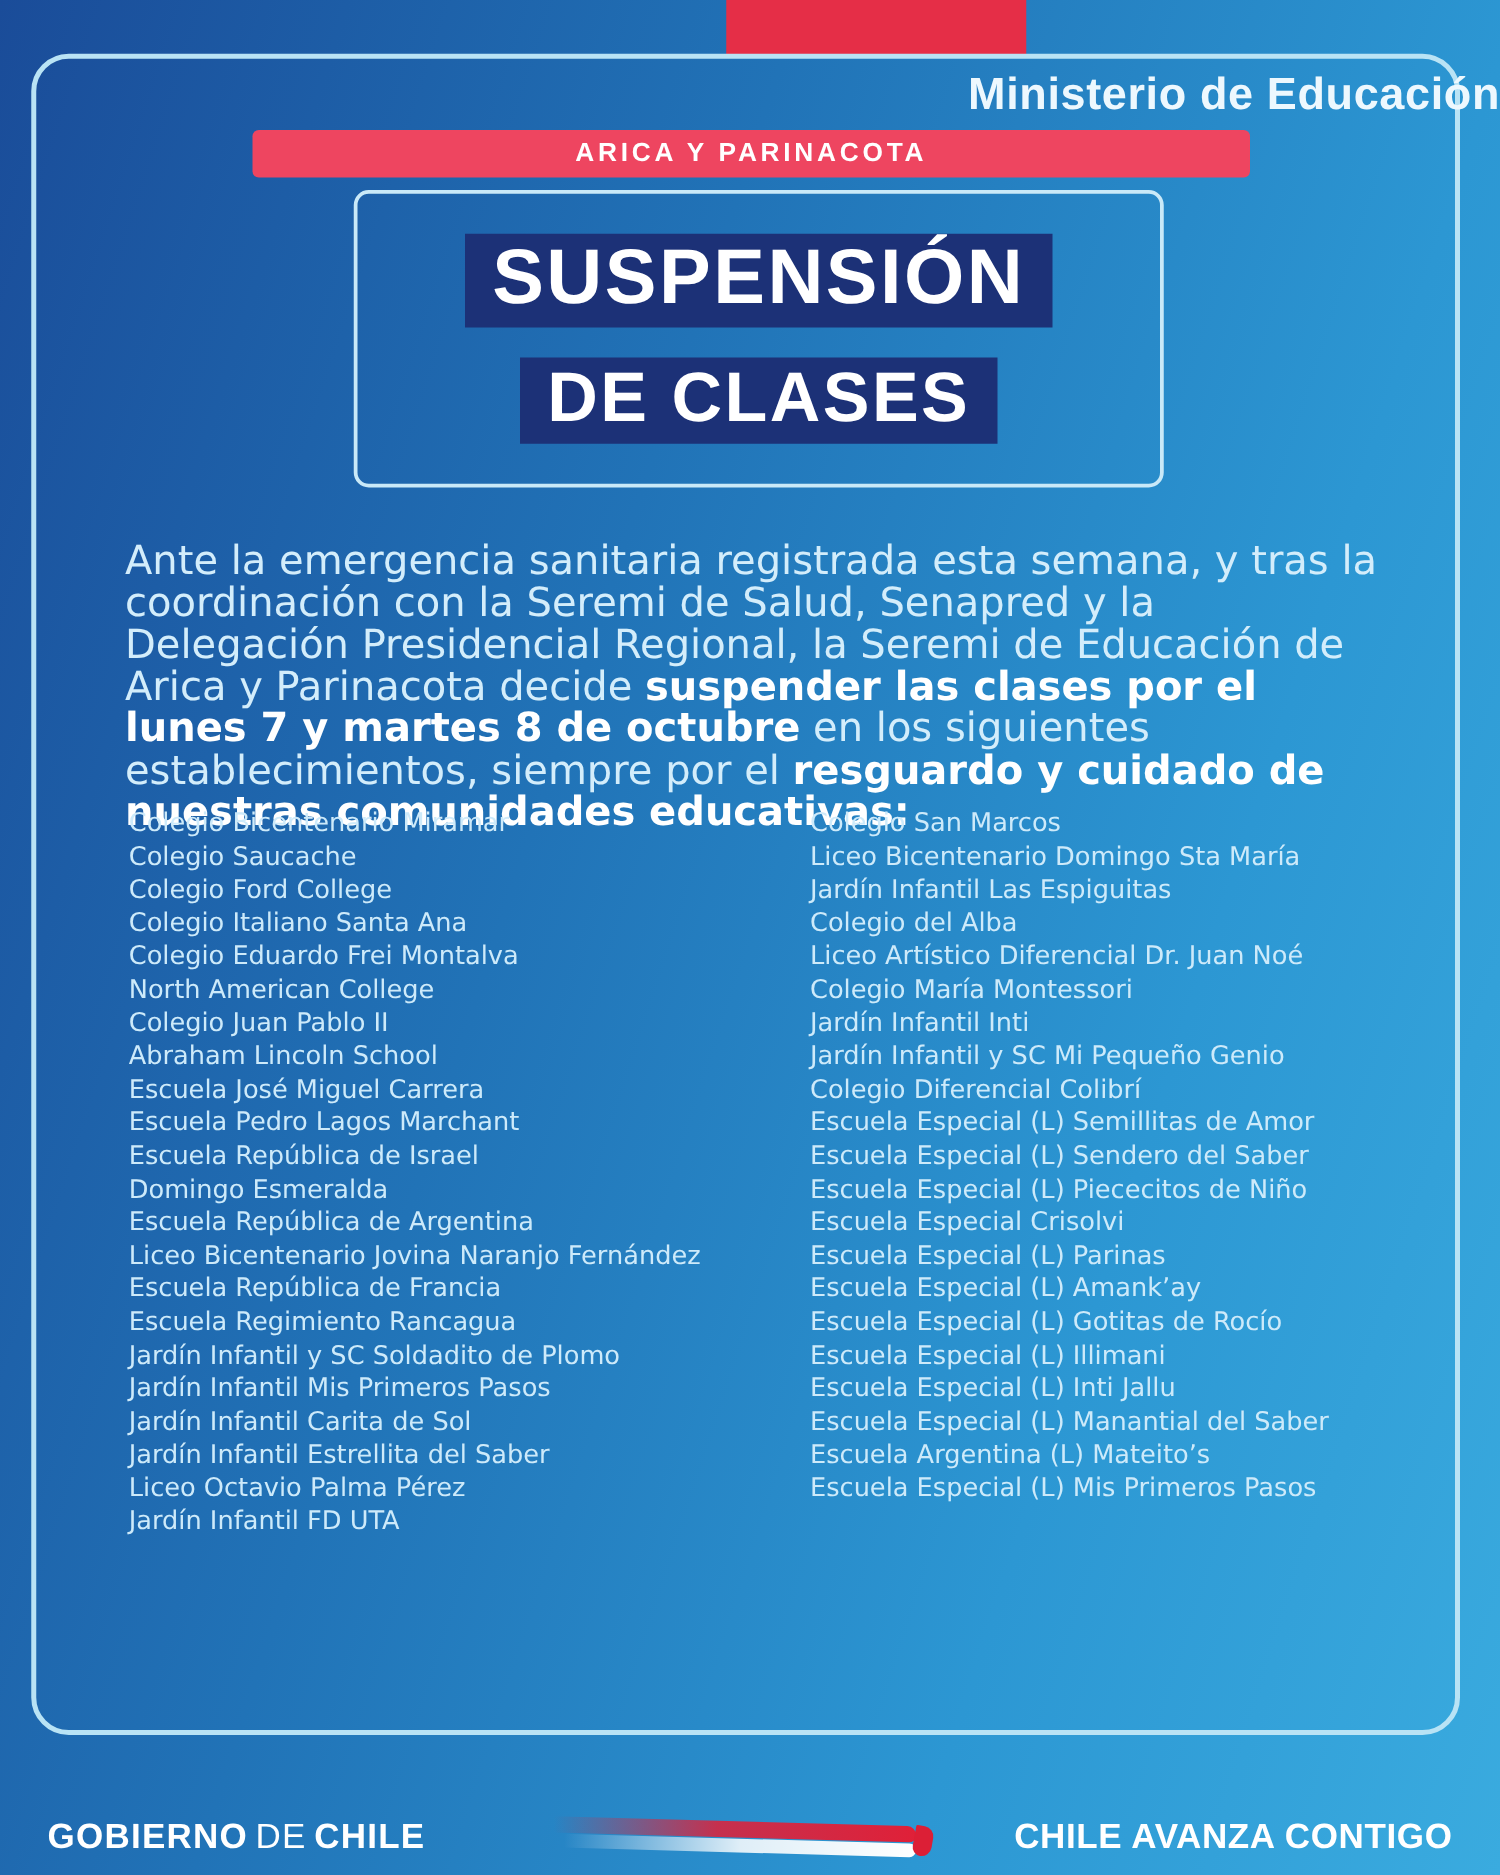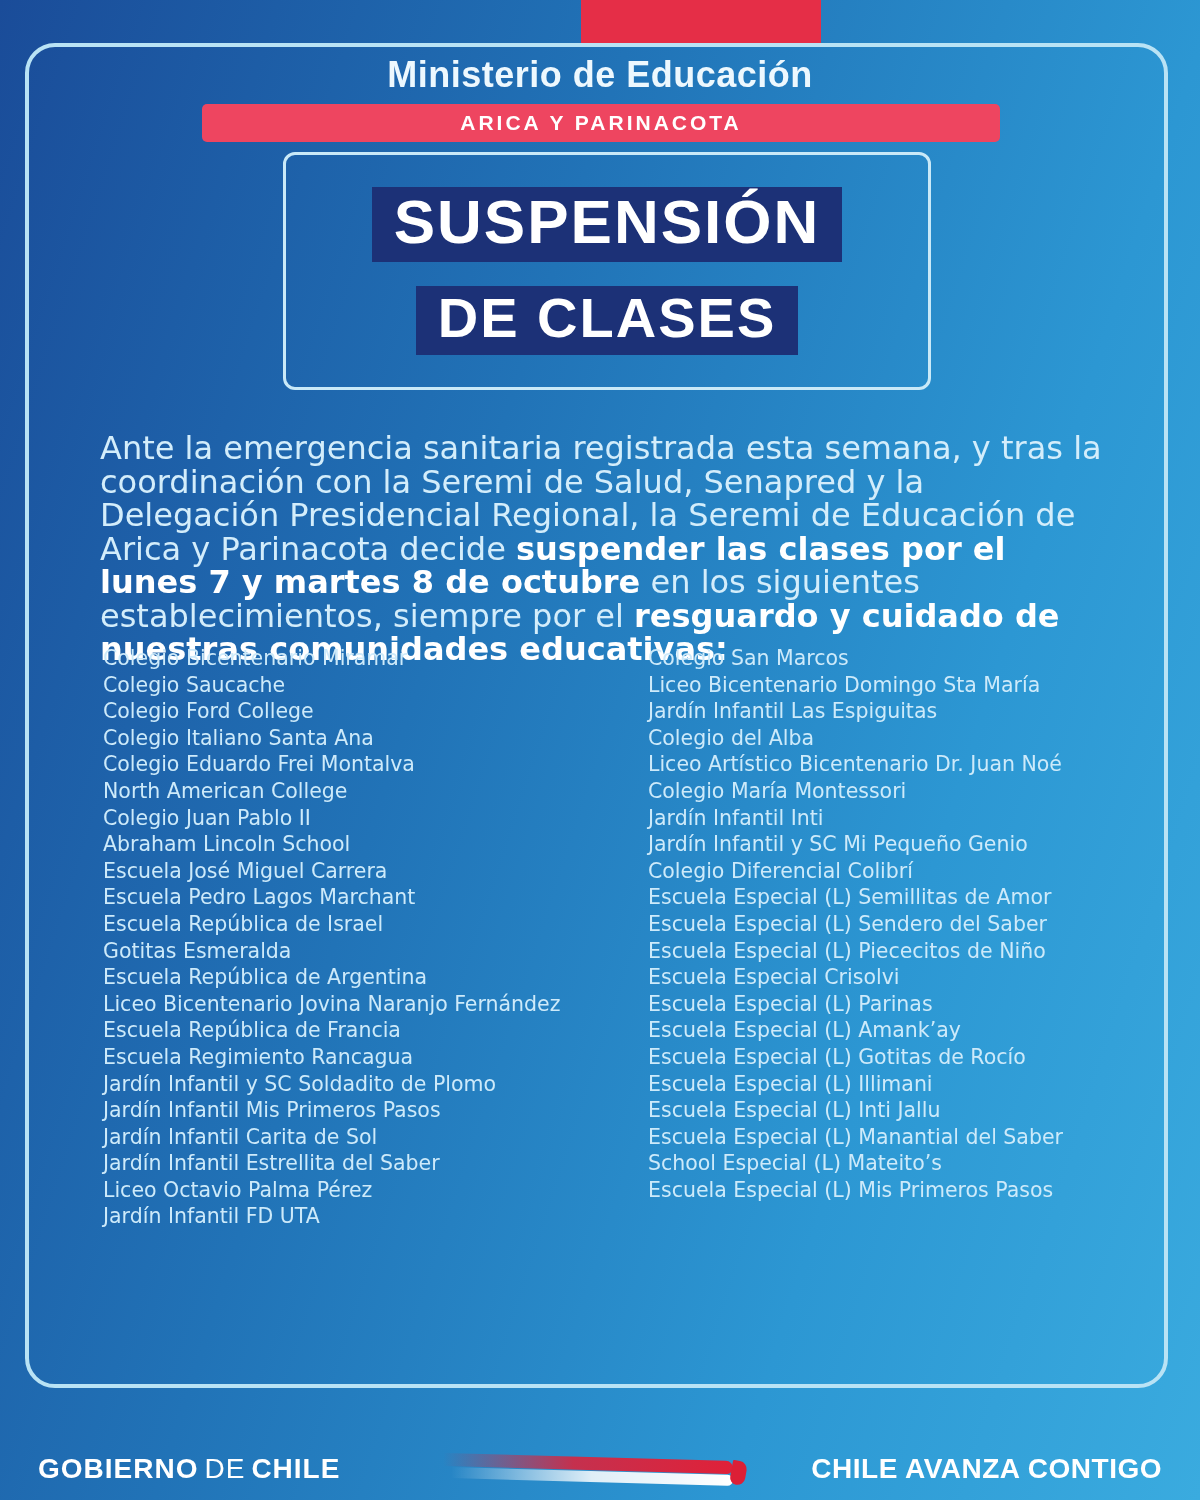--- a/index.html
+++ b/index.html
@@ -15,21 +15,21 @@
     position:absolute; left:581px; top:0; width:240px; height:46px;
     background:#e52e47;
   }
   .main-border {
     position:absolute; left:25px; top:43px; width:1143px; height:1345px;
     border:4px solid #b9e3f5; border-radius:30px;
     pointer-events:none;
   }
   .ministry {
     position:absolute; left:0; top:54px; width:100%;
-    text-align:center; color:#edf8fe;
+    text-align:right; color:#edf8fe;
     font-size:36px; font-weight:700; letter-spacing:0.5px;
   }
   .region-banner {
     position:absolute; left:202px; top:104px; width:798px; height:38px;
     background:#ee4560; border-radius:5px;
     display:flex; align-items:center; justify-content:center;
   }
   .region-banner span {
     color:#ffffff; font-size:21px; font-weight:700; letter-spacing:3px;
   }
@@ -118,53 +118,53 @@
         <li>Colegio Saucache</li>
         <li>Colegio Ford College</li>
         <li>Colegio Italiano Santa Ana</li>
         <li>Colegio Eduardo Frei Montalva</li>
         <li>North American College</li>
         <li>Colegio Juan Pablo II</li>
         <li>Abraham Lincoln School</li>
         <li>Escuela José Miguel Carrera</li>
         <li>Escuela Pedro Lagos Marchant</li>
         <li>Escuela República de Israel</li>
-        <li>Gotitas Esmeralda</li>
+        <li>Domingo Esmeralda</li>
         <li>Escuela República de Argentina</li>
         <li>Liceo Bicentenario Jovina Naranjo Fernández</li>
         <li>Escuela República de Francia</li>
         <li>Escuela Regimiento Rancagua</li>
         <li>Jardín Infantil y SC Soldadito de Plomo</li>
         <li>Jardín Infantil Mis Primeros Pasos</li>
         <li>Jardín Infantil Carita de Sol</li>
         <li>Jardín Infantil Estrellita del Saber</li>
         <li>Liceo Octavio Palma Pérez</li>
         <li>Jardín Infantil FD UTA</li>
       </ul>
     <ul class="school-col right" id="col-right">
         <li>Colegio San Marcos</li>
         <li>Liceo Bicentenario Domingo Sta María</li>
         <li>Jardín Infantil Las Espiguitas</li>
         <li>Colegio del Alba</li>
-        <li>Liceo Artístico Bicentenario Dr. Juan Noé</li>
+        <li>Liceo Artístico Diferencial Dr. Juan Noé</li>
         <li>Colegio María Montessori</li>
         <li>Jardín Infantil Inti</li>
         <li>Jardín Infantil y SC Mi Pequeño Genio</li>
         <li>Colegio Diferencial Colibrí</li>
         <li>Escuela Especial (L) Semillitas de Amor</li>
         <li>Escuela Especial (L) Sendero del Saber</li>
         <li>Escuela Especial (L) Piececitos de Niño</li>
         <li>Escuela Especial Crisolvi</li>
         <li>Escuela Especial (L) Parinas</li>
         <li>Escuela Especial (L) Amank’ay</li>
         <li>Escuela Especial (L) Gotitas de Rocío</li>
         <li>Escuela Especial (L) Illimani</li>
         <li>Escuela Especial (L) Inti Jallu</li>
         <li>Escuela Especial (L) Manantial del Saber</li>
-        <li>School Especial (L) Mateito’s</li>
+        <li>Escuela Argentina (L) Mateito’s</li>
         <li>Escuela Especial (L) Mis Primeros Pasos</li>
       </ul>
   </div>
 
   <footer class="footer">
     <div class="gov">
       <span class="b">GOBIERNO</span><span class="r">DE</span><span class="b">CHILE</span>
     </div>
     <div class="swoosh">
       <div class="sw-red"></div>

